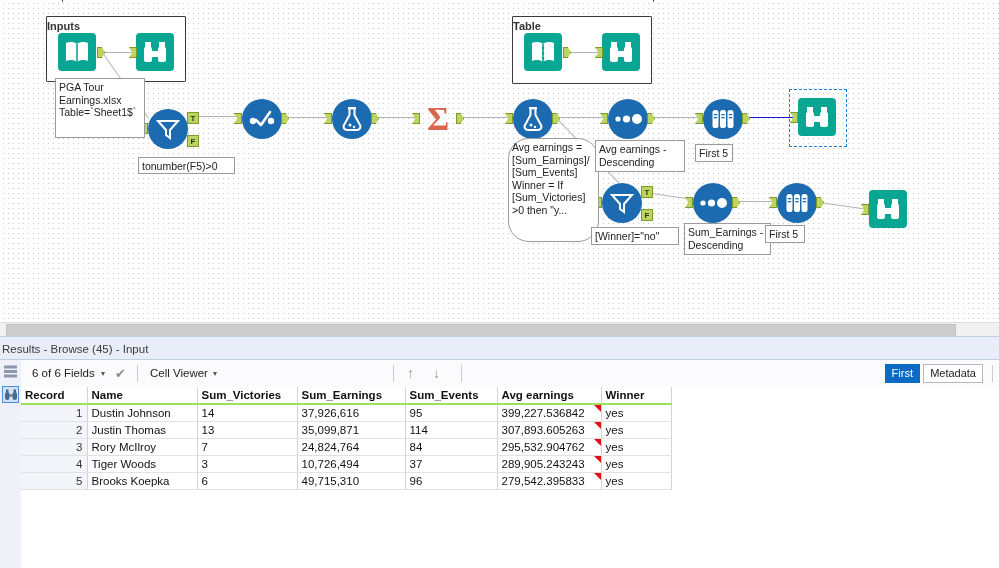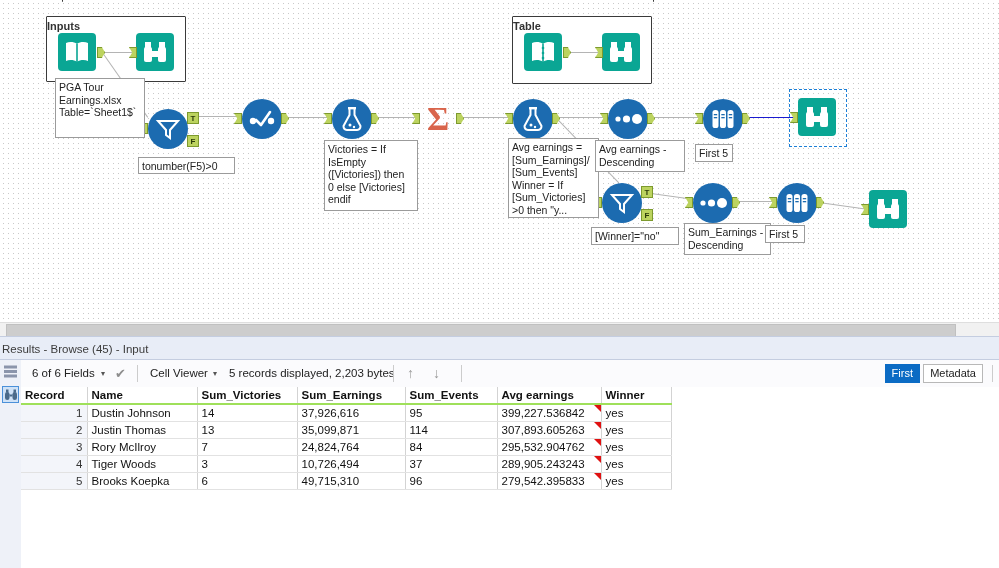--- a/index.html
+++ b/index.html
@@ -366,26 +366,21 @@
           <rect x="17" y="2" width="6" height="6" fill="#ffffff"></rect>
           <rect x="10" y="11" width="6" height="6" fill="#ffffff"></rect>
         </svg>
       </div>
     </div>
 
     <div class="anno" style="left:55px;top:78px;width:90px;height:60px;">PGA Tour
 Earnings.xlsx
 Table=`Sheet1$`</div>
     <div class="anno" style="left:138px;top:157px;width:97px;height:17px;">tonumber(F5)&gt;0</div>
-    <div class="anno" style="left:324px;top:140px;width:94px;height:71px;">Victories = If
-IsEmpty
-([Victories]) then
-0 else [Victories]
-endif</div>
-    <div class="anno" style="left:508px;top:138px;width:91px;height:80px;">Avg earnings =
+    <div class="anno" style="left:508px;top:138px;width:91px;height:104px;border-radius:21px;">Avg earnings =
 [Sum_Earnings]/
 [Sum_Events]
 Winner = If
 [Sum_Victories]
 &gt;0 then "y...</div>
     <div class="anno" style="left:595px;top:140px;width:90px;height:32px;">Avg earnings -
 Descending</div>
     <div class="anno" style="left:695px;top:144px;width:38px;height:18px;">First 5</div>
     <div class="anno" style="left:591px;top:227px;width:88px;height:18px;">[Winner]="no"</div>
     <div class="anno" style="left:684px;top:223px;width:87px;height:32px;">Sum_Earnings -
@@ -420,21 +415,20 @@
       </div>
     </div>
 
     <div class="toolbar">
       <div class="tb-item" style="left:11px;">6 of 6 Fields</div>
       <div class="tb-item tb-caret" style="left:80px;">▾</div>
       <div class="tb-item" style="left:94px;color:#8d8d8d;font-size:13px;">✔</div>
       <div class="tb-div" style="left:116px;"></div>
       <div class="tb-item" style="left:129px;">Cell Viewer</div>
       <div class="tb-item tb-caret" style="left:192px;">▾</div>
-      <div class="tb-item" style="left:208px;">5 records displayed, 2,203 bytes</div>
       <div class="tb-div" style="left:372px;"></div>
       <div class="tb-item" style="left:386px;color:#9a9a9a;font-size:14px;">↑</div>
       <div class="tb-item" style="left:412px;color:#9a9a9a;font-size:14px;">↓</div>
       <div class="tb-div" style="left:440px;"></div>
 
       <div class="search-box">
         <svg width="10" height="10" viewBox="0 0 12 12">
           <circle cx="5" cy="5" r="3.6" fill="none" stroke="#9b9b9b" stroke-width="1.3"></circle>
           <line x1="7.6" y1="7.6" x2="11" y2="11" stroke="#9b9b9b" stroke-width="1.3"></line>
         </svg>

